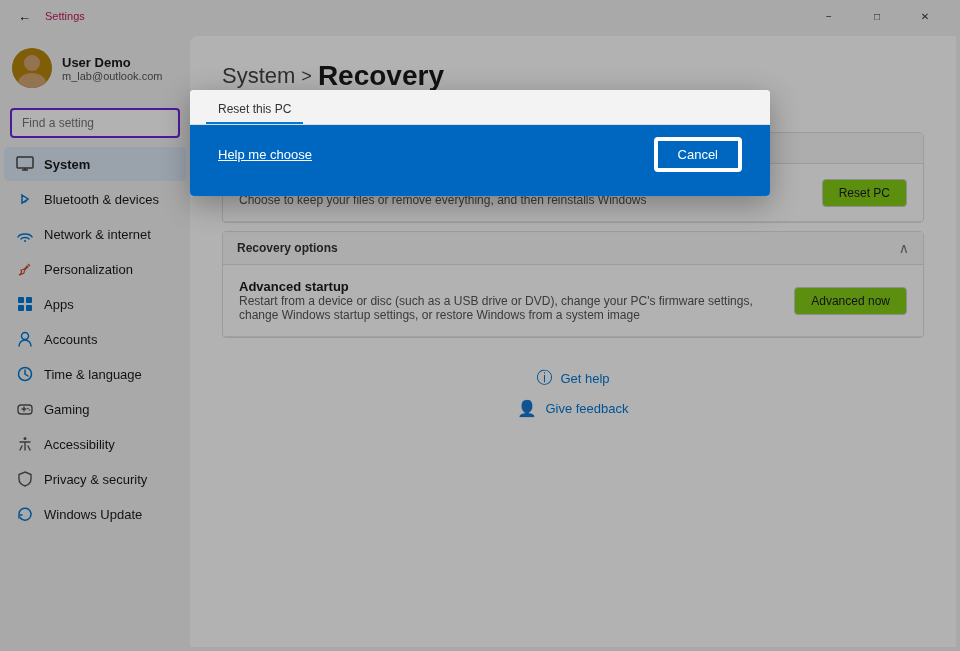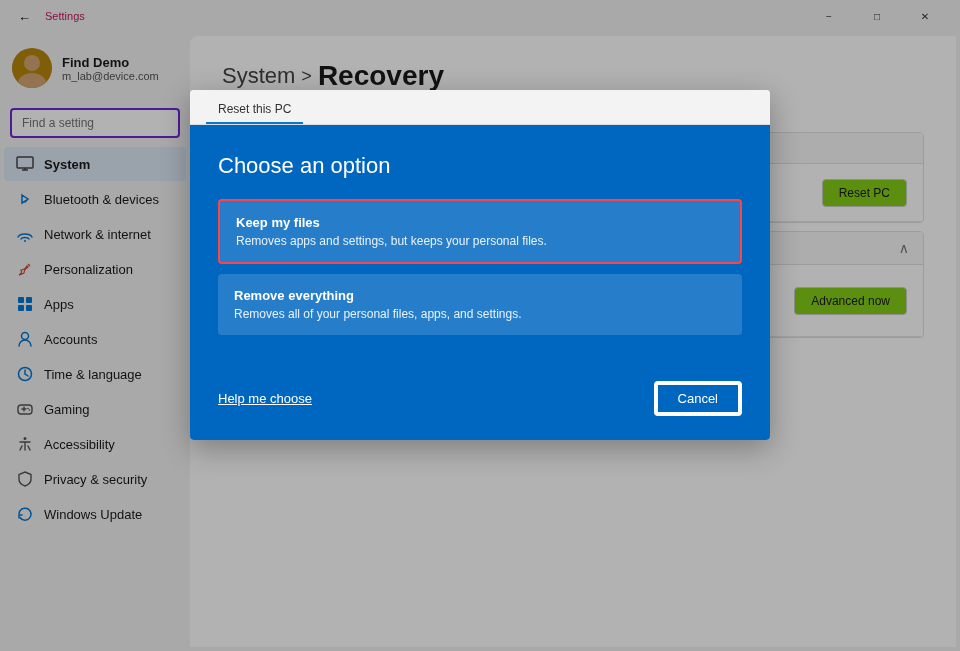--- a/index.html
+++ b/index.html
@@ -326,22 +326,22 @@
 
     <div class="user-profile">
       <div class="user-avatar">
         <svg viewBox="0 0 40 40" xmlns="http://www.w3.org/2000/svg">
           <circle cx="20" cy="20" r="20" fill="#b8860b"></circle>
           <circle cx="20" cy="15" r="8" fill="#d4a574"></circle>
           <ellipse cx="20" cy="35" rx="14" ry="10" fill="#d4a574"></ellipse>
         </svg>
       </div>
       <div class="user-info">
-        <span class="user-name">Find Demo</span>
-        <span class="user-email">m_lab@device.com</span>
+        <span class="user-name">User Demo</span>
+        <span class="user-email">m_lab@outlook.com</span>
       </div>
     </div>
 
     <input class="search-box" type="text" placeholder="Find a setting" style="">
 
     <ul class="nav-list">
 
       <li class="nav-item active">
         <div class="nav-icon">
           <svg viewBox="0 0 18 18" fill="none">
@@ -506,33 +506,20 @@
 
 </div>
 
 <div class="modal-overlay">
   <div class="modal">
 
     <div class="modal-tab-bar">
       <span class="modal-tab">Reset this PC</span>
     </div>
 
-    <div class="modal-body">
-      <div class="modal-title">Choose an option</div>
-
-      <div class="option-card selected">
-        <div class="option-card-title">Keep my files</div>
-        <div class="option-card-desc">Removes apps and settings, but keeps your personal files.</div>
-      </div>
-
-      <div class="option-card">
-        <div class="option-card-title">Remove everything</div>
-        <div class="option-card-desc">Removes all of your personal files, apps, and settings.</div>
-      </div>
-    </div>
 
     <div class="modal-footer">
       <a class="help-link">Help me choose</a>
       <button class="cancel-btn">Cancel</button>
     </div>
 
   </div>
 </div>
 
 </body></html>

